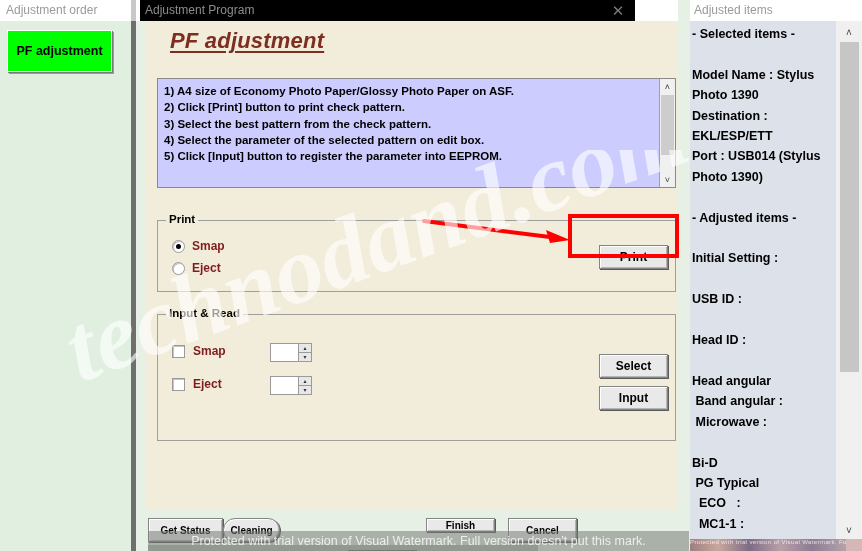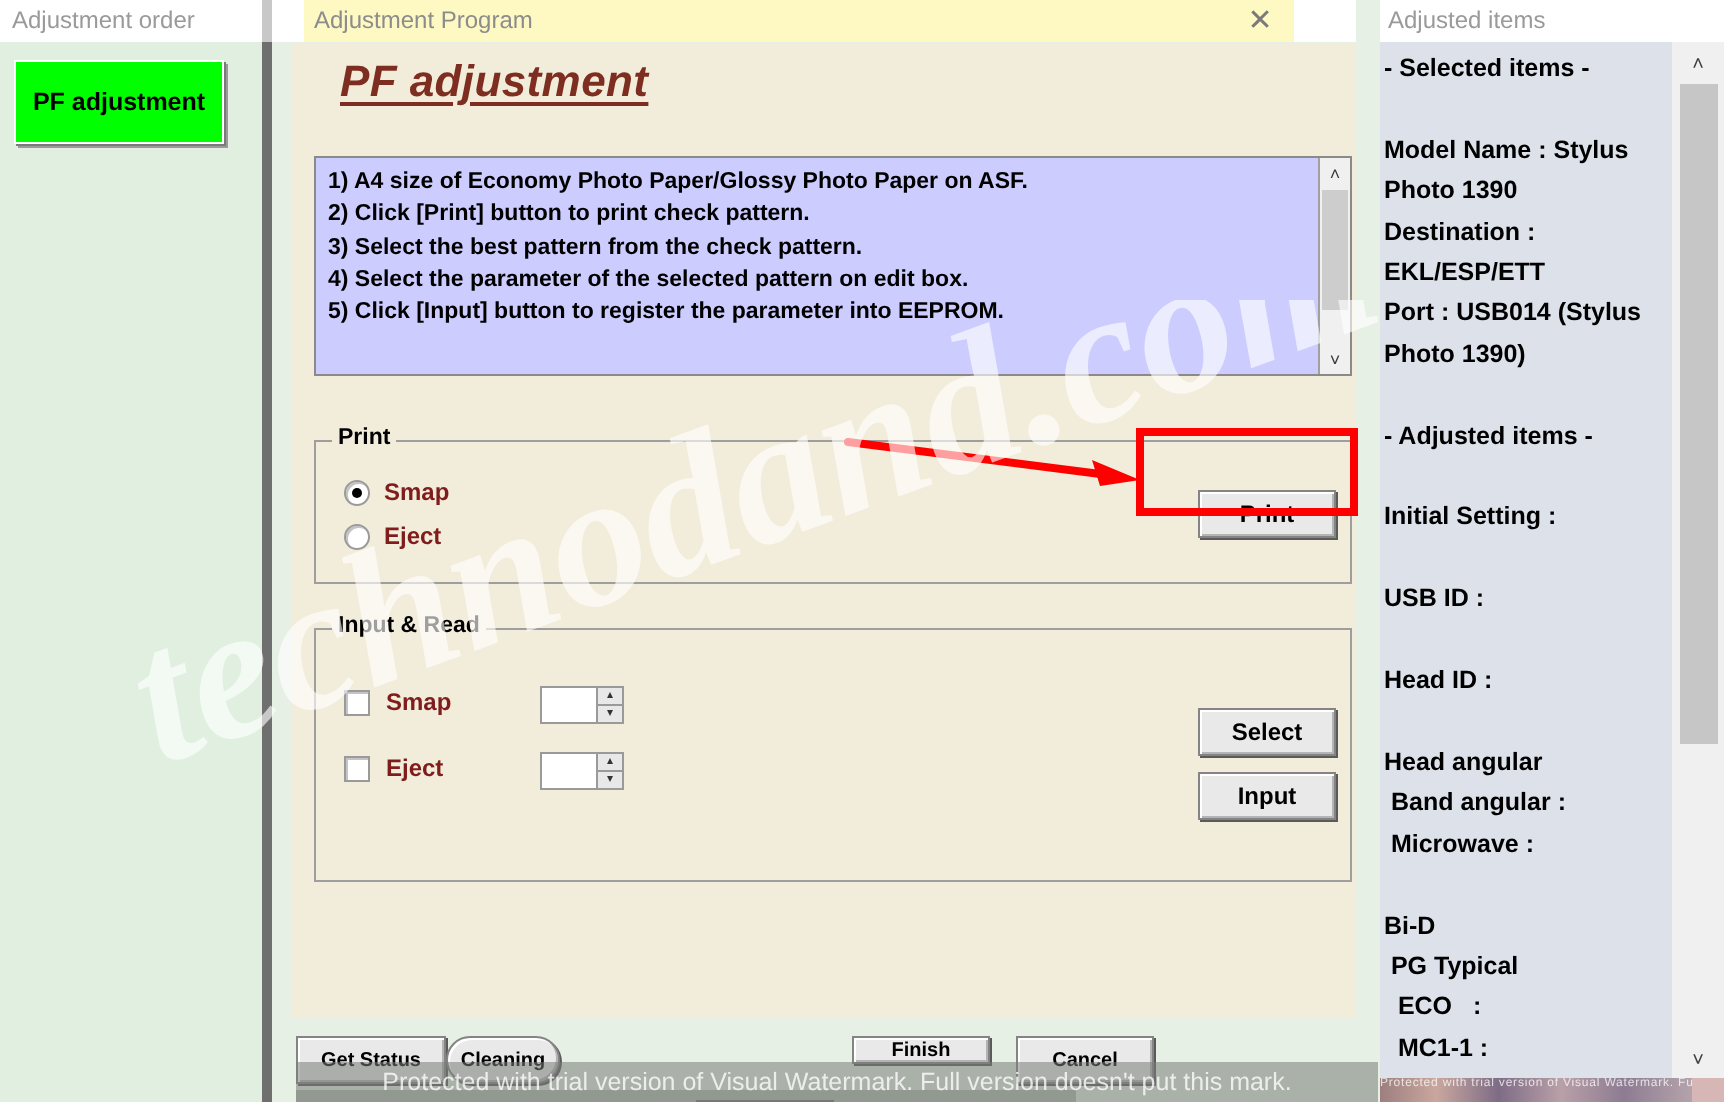--- a/index.html
+++ b/index.html
@@ -20,21 +20,21 @@
   .pf-btn{position:absolute;left:7px;top:9px;width:103px;height:40px;
      background:#00ff00;border:1px solid #ffffff;
      box-shadow:1px 1px 0 #7a7a7a, 2px 2px 0 #9a9a9a;
      display:flex;align-items:center;justify-content:center;
      font-size:12.5px;font-weight:bold;color:#000;cursor:default;}
   .sidebar-divider{position:absolute;left:131px;top:0;width:5px;height:551px;background:#6f6f6f;}
   .sidebar-divider-top{position:absolute;left:131px;top:0;width:5px;height:21px;background:#c8c8c8;}
 
   
   .dialog{position:absolute;left:136px;top:0;width:542px;height:551px;background:#ffffff;}
-  .titlebar{position:absolute;left:16px;top:0;width:495px;height:21px;background:#fef9c3;}
+  .titlebar{position:absolute;left:4px;top:0;width:495px;height:21px;background:#000000;}
   .title-text{position:absolute;left:5px;top:3px;font-size:12px;color:#8c8c8c;white-space:nowrap;}
   .close-x{position:absolute;right:6px;top:1px;width:22px;height:19px;
      display:flex;align-items:center;justify-content:center;color:#7a7a7a;
      font-size:15px;line-height:1;cursor:default;}
   .dlg-body{position:absolute;left:0;top:21px;width:542px;height:530px;background:#e6f0e4;}
 
   
   .content{position:absolute;left:10px;top:1px;width:532px;height:487px;background:#f2ecdb;}
   .content-hdr{position:absolute;left:0;top:0;width:532px;height:40px;background:#f2ecdb;}
   .pf-title{position:absolute;left:24px;top:6px;font-size:22px;font-weight:bold;font-style:italic;

